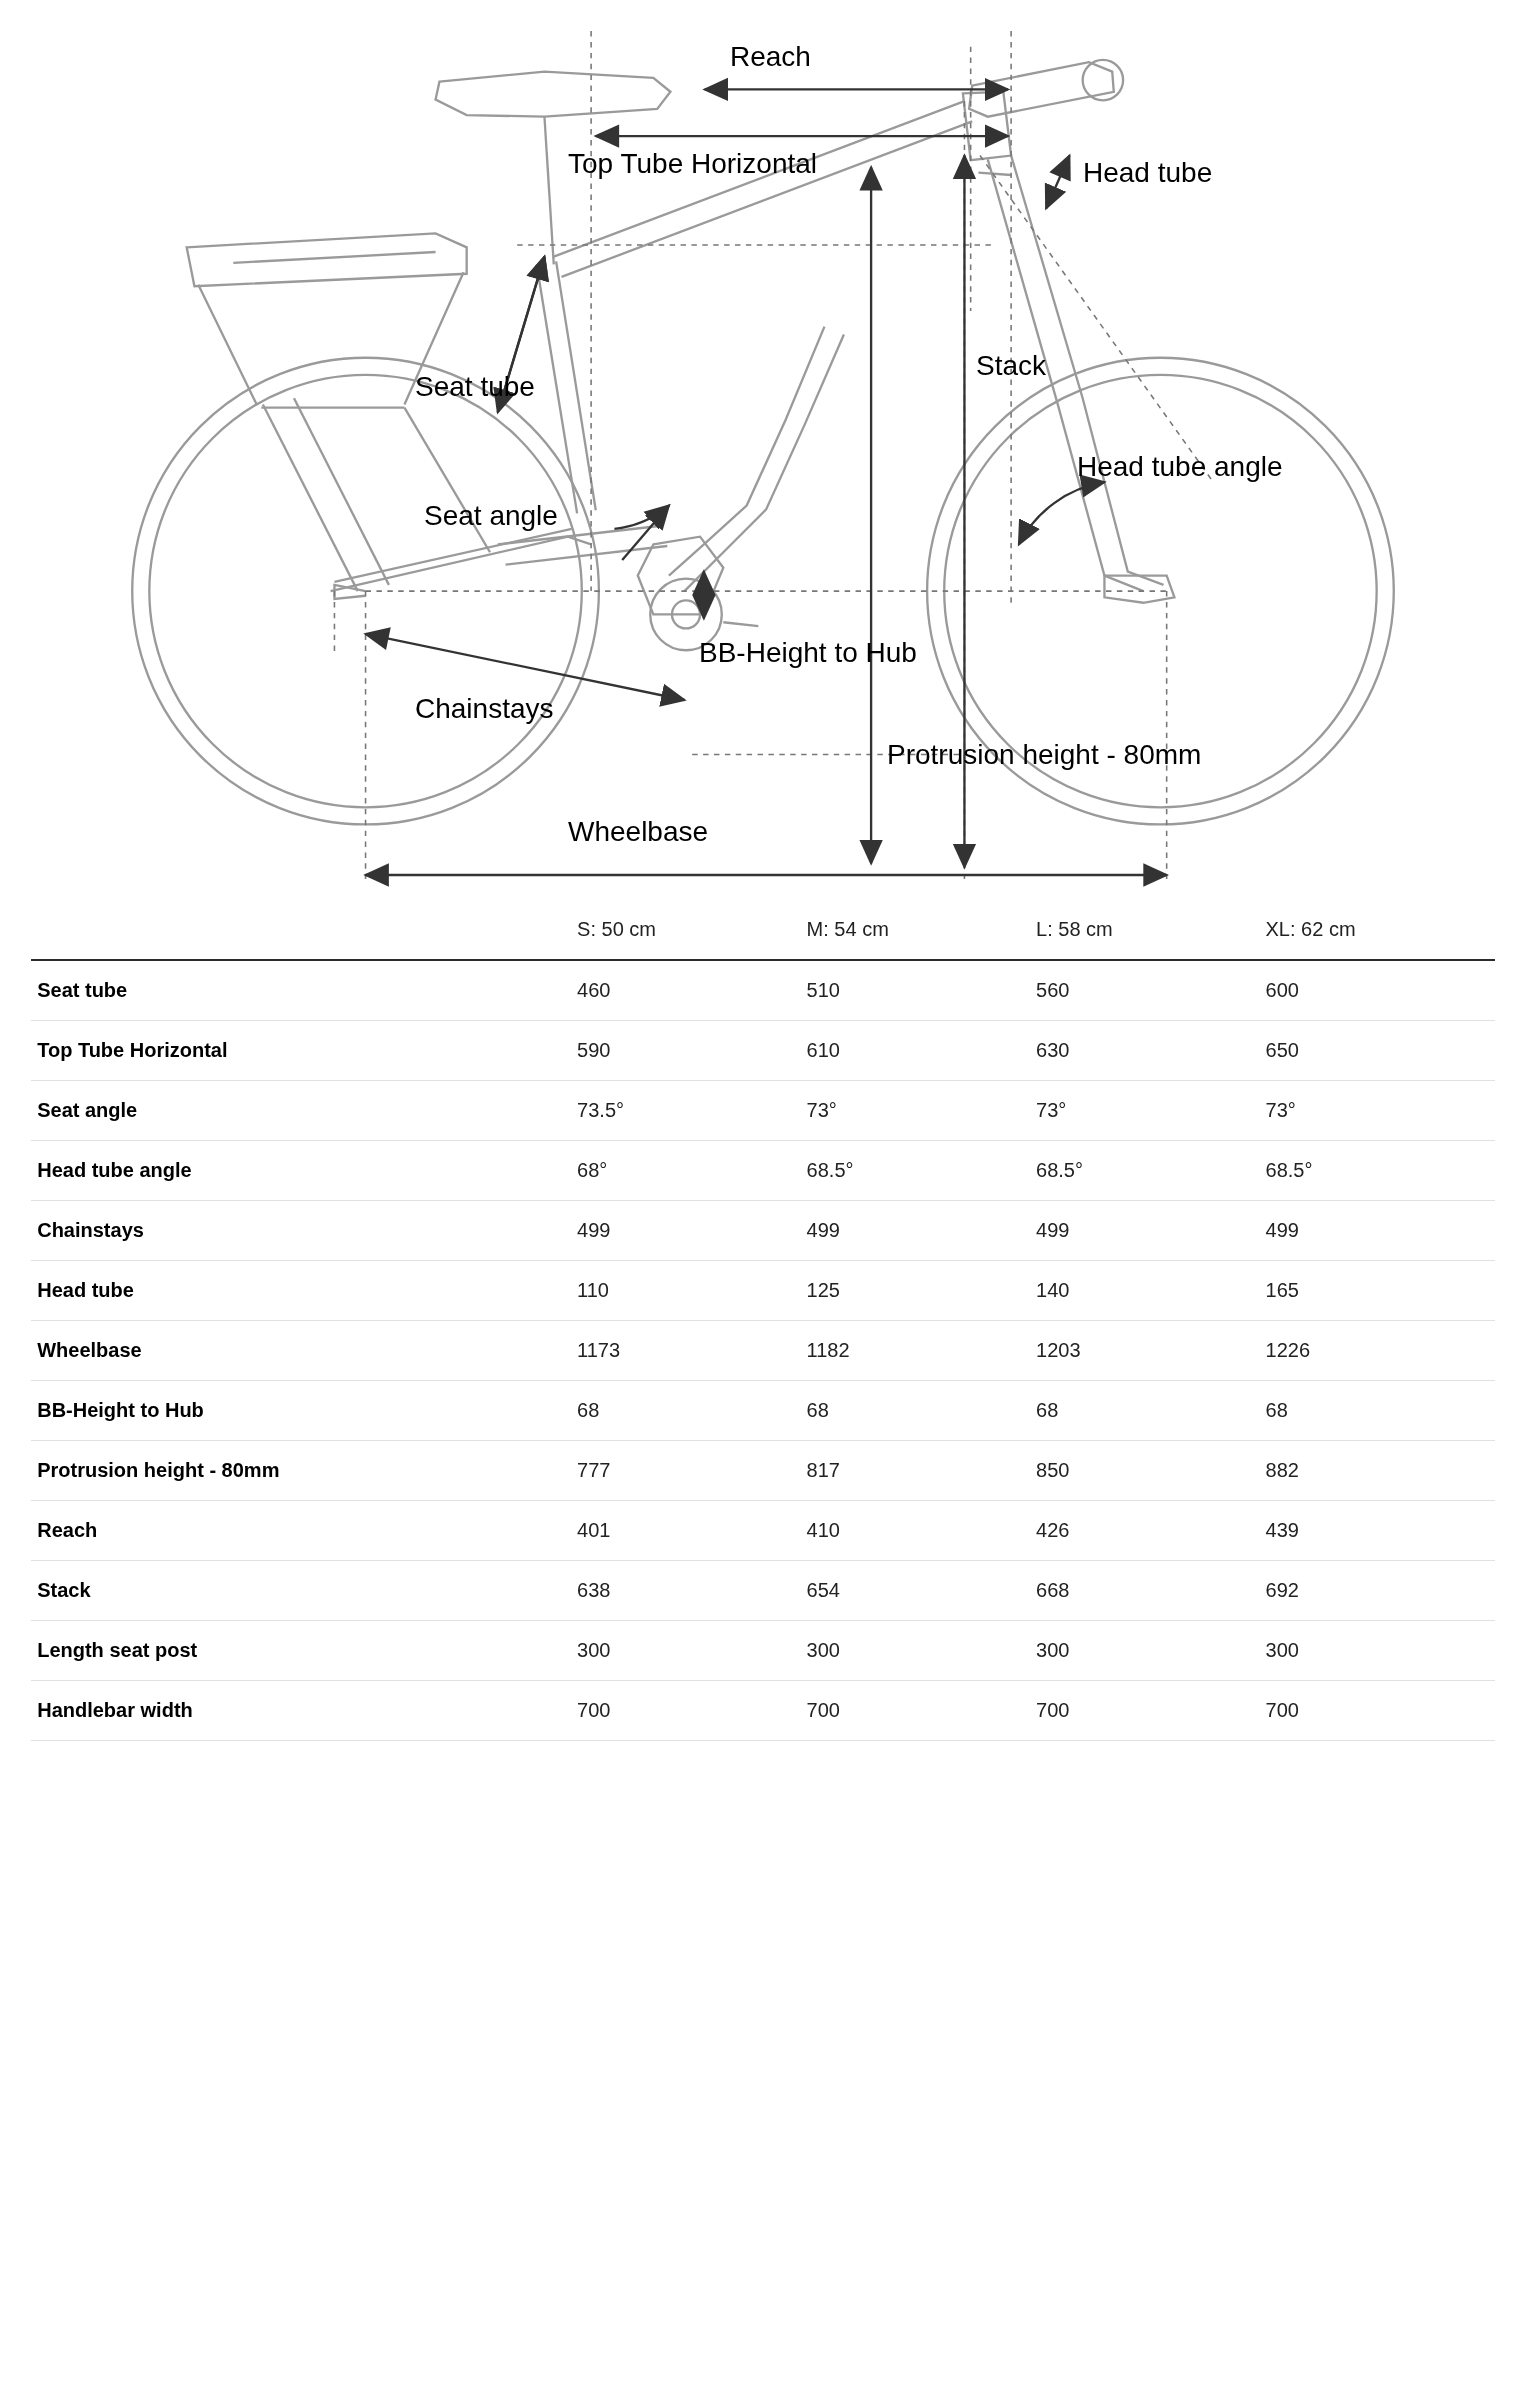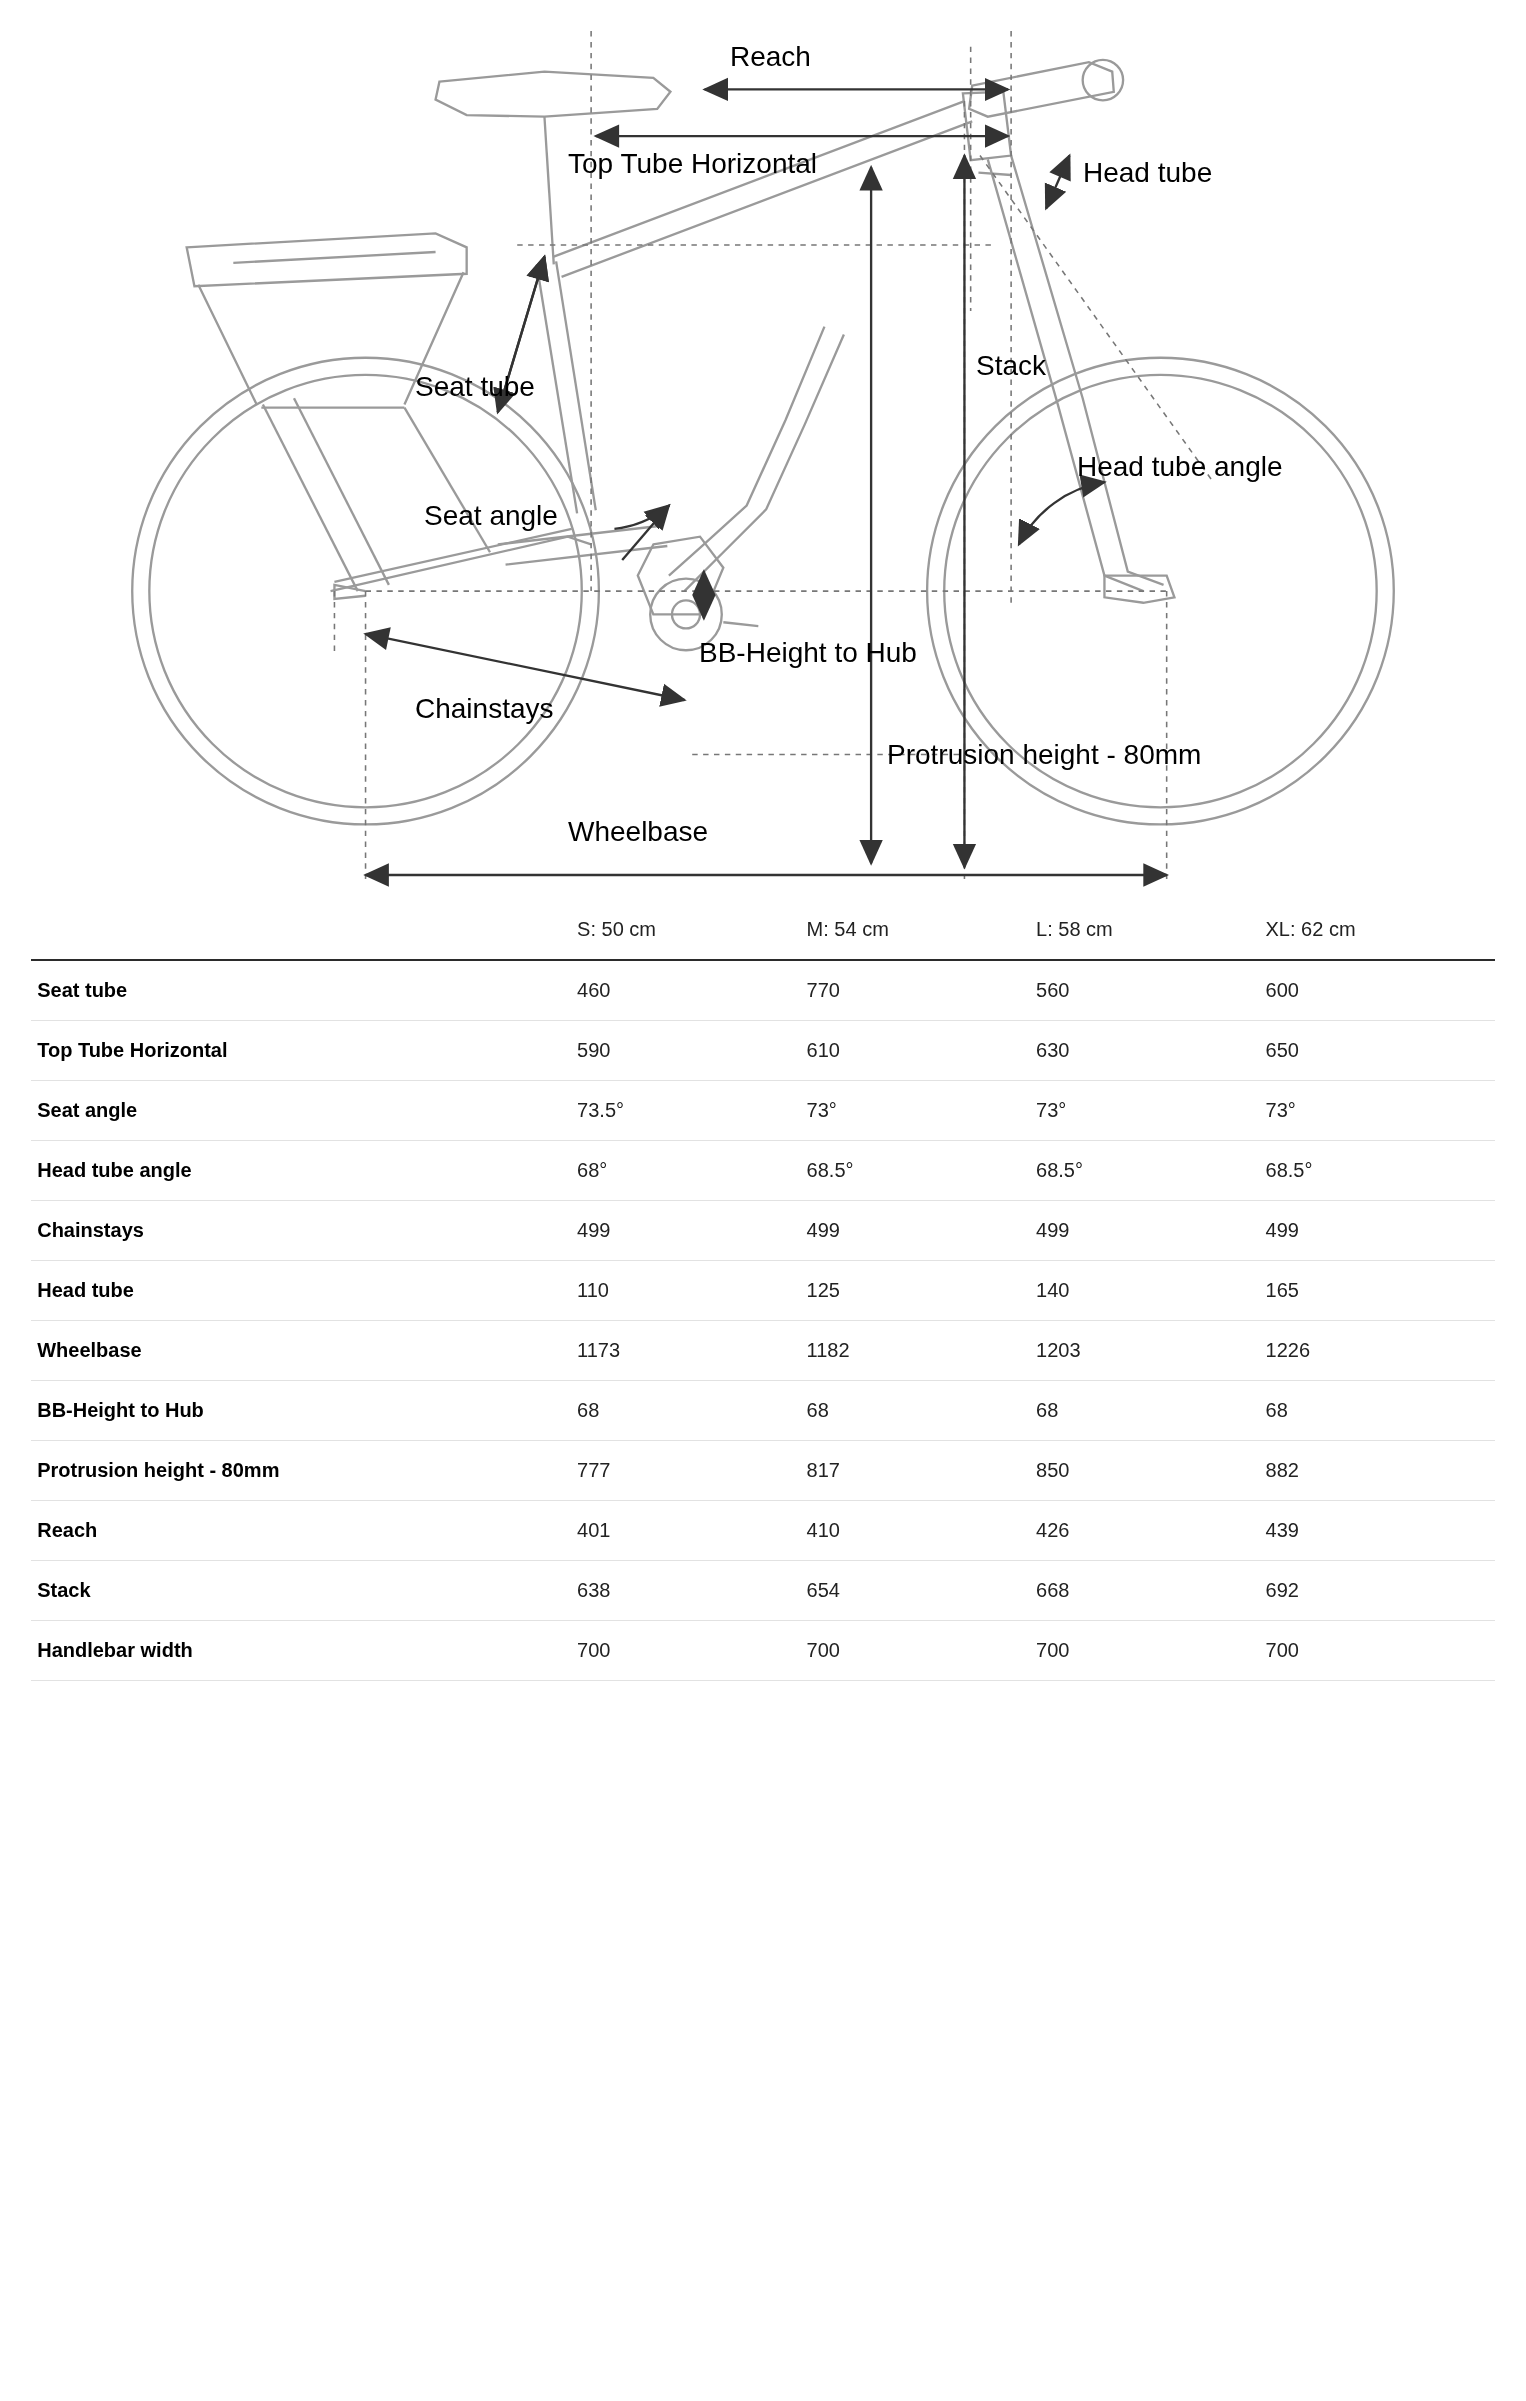--- a/index.html
+++ b/index.html
@@ -207,21 +207,21 @@
           <th>S: 50 cm</th>
           <th>M: 54 cm</th>
           <th>L: 58 cm</th>
           <th>XL: 62 cm</th>
         </tr>
       </thead>
       <tbody id="geo-body">
           <tr>
             <td class="rowhead">Seat tube</td>
             <td>460</td>
-            <td>770</td>
+            <td>510</td>
             <td>560</td>
             <td>600</td>
           </tr>
           <tr>
             <td class="rowhead">Top Tube Horizontal</td>
             <td>590</td>
             <td>610</td>
             <td>630</td>
             <td>650</td>
           </tr>
@@ -282,20 +282,27 @@
             <td>439</td>
           </tr>
           <tr>
             <td class="rowhead">Stack</td>
             <td>638</td>
             <td>654</td>
             <td>668</td>
             <td>692</td>
           </tr>
           <tr>
+            <td class="rowhead">Length seat post</td>
+            <td>300</td>
+            <td>300</td>
+            <td>300</td>
+            <td>300</td>
+          </tr>
+          <tr>
             <td class="rowhead">Handlebar width</td>
             <td>700</td>
             <td>700</td>
             <td>700</td>
             <td>700</td>
           </tr>
         </tbody>
     </table>
   </div>
 

